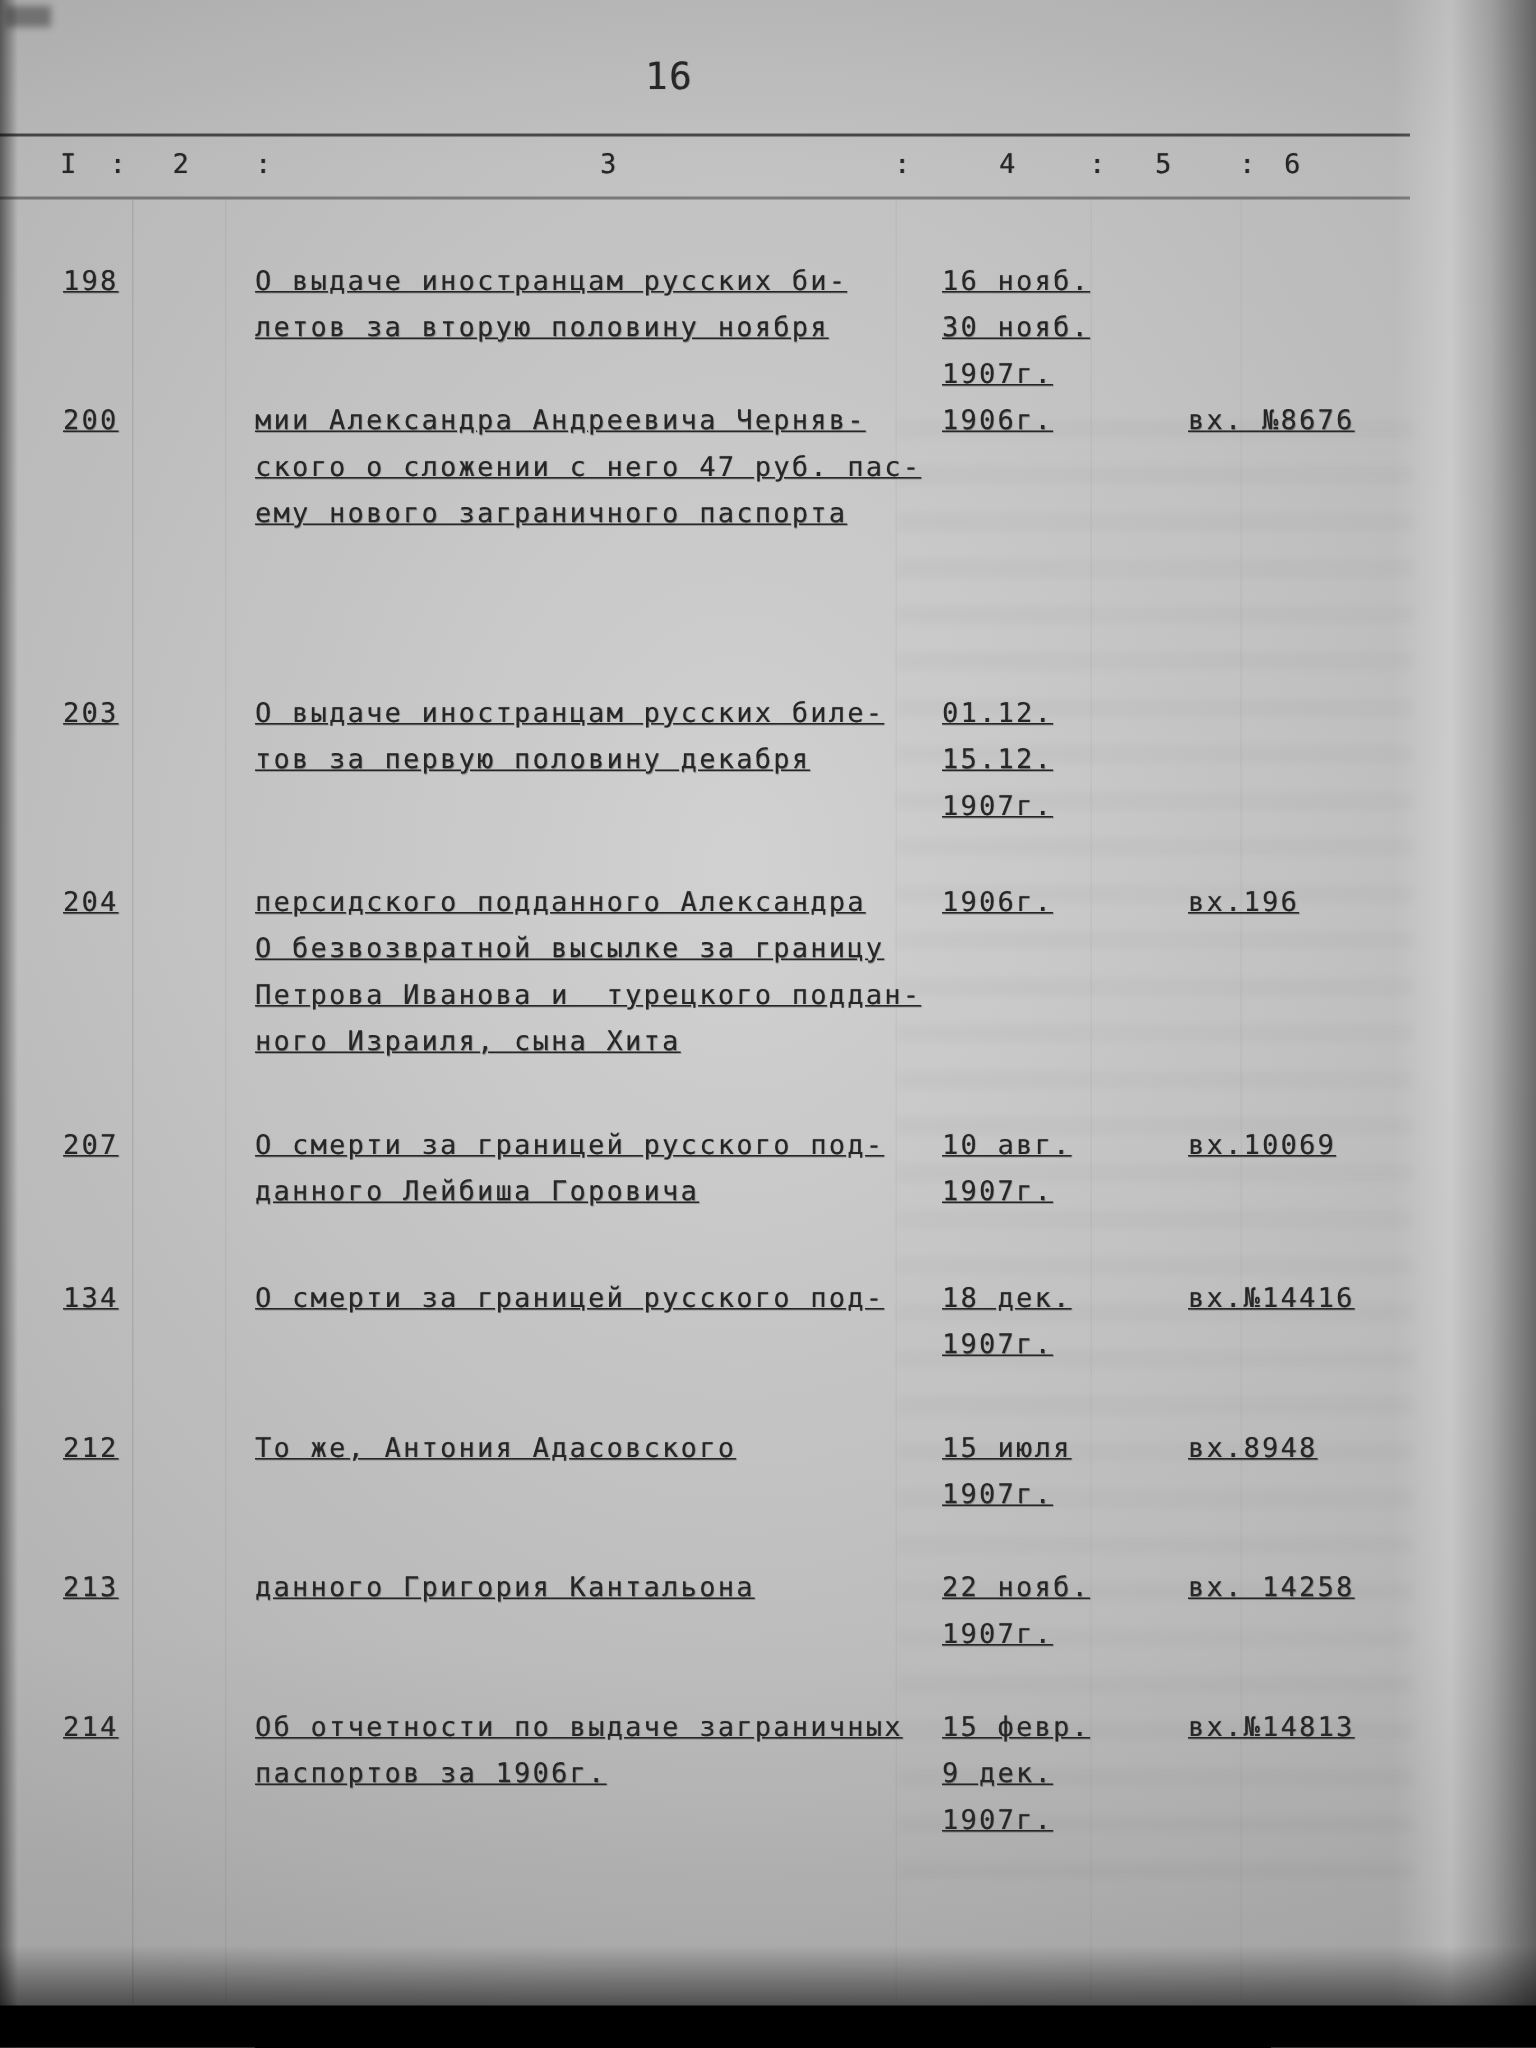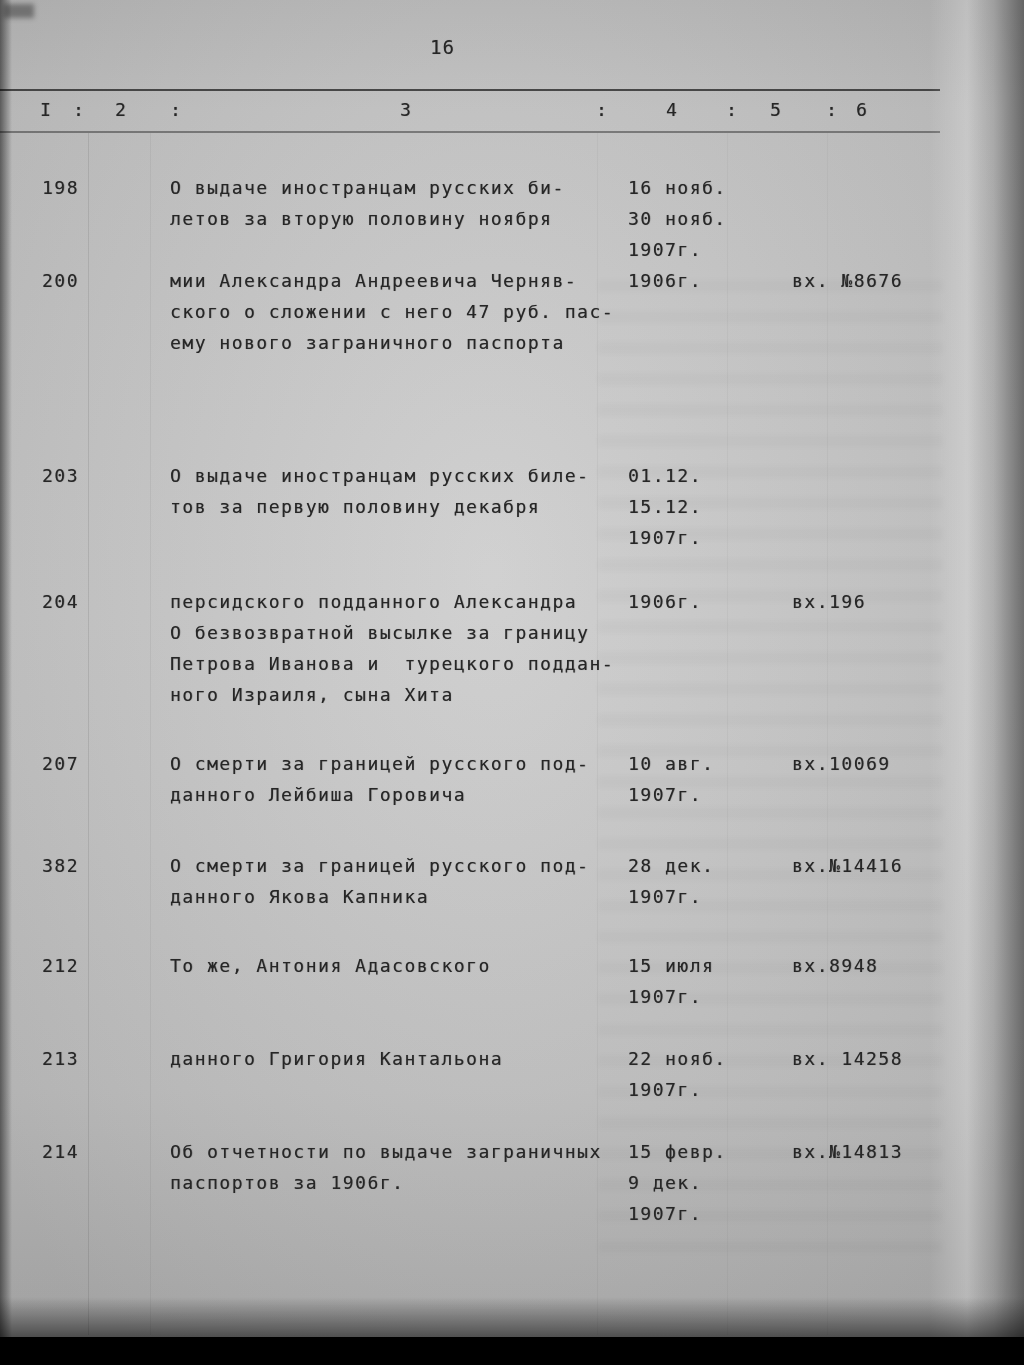--- a/index.html
+++ b/index.html
@@ -12,24 +12,25 @@
       linear-gradient(180deg,#bfbfbf 0%,#c9c9c9 8%,#cccccc 45%,#c6c6c6 80%,#b5b5b5 97%);
     font-family:"DejaVu Sans Mono","Liberation Mono",monospace;
     color:#262626;
   }
   .txt{
     font-size:18px;
     letter-spacing:1.5px;
     line-height:31px;
     text-shadow:0.4px 0.4px 0.7px rgba(20,20,20,0.45);
     white-space:pre;
+    text-decoration:underline;
   }
   .page-number{
     position:absolute;left:430px;top:36px;
-    font-size:19px;letter-spacing:1px;
+    font-size:25px;letter-spacing:1px;
     text-shadow:0.4px 0.4px 0.7px rgba(20,20,20,0.45);
   }
   .rule{position:absolute;left:0;height:2px;background:rgba(25,25,25,0.72);}
   .rule-top{top:89px;width:940px;}
   .rule-bottom{top:131px;width:940px;opacity:0.6;}
   .header-row span{position:absolute;top:99px;font-size:18px;
     text-shadow:0.4px 0.4px 0.7px rgba(20,20,20,0.45);}
   .h-1{left:40px}.hc-1{left:73px}
   .h-2{left:115px}.hc-2{left:170px}
   .h-3{left:400px}.hc-3{left:596px}
@@ -121,23 +122,23 @@
         <div class="col-dates txt"><div>1906г.</div></div>
         <div class="col-note txt"><div>вх.196</div></div>
       </div>
       <div class="row" style="top: 748px;">
         <div class="col-num txt"><div>207</div></div>
         <div class="col-desc txt"><div>О смерти за границей русского под-</div><div>данного Лейбиша Горовича</div></div>
         <div class="col-dates txt"><div>10 авг.</div><div>1907г.</div></div>
         <div class="col-note txt"><div>вх.10069</div></div>
       </div>
       <div class="row" style="top: 850px;">
-        <div class="col-num txt"><div>382</div></div>
-        <div class="col-desc txt"><div>О смерти за границей русского под-</div><div>данного Якова Капника</div></div>
-        <div class="col-dates txt"><div>28 дек.</div><div>1907г.</div></div>
+        <div class="col-num txt"><div>134</div></div>
+        <div class="col-desc txt"><div>О смерти за границей русского под-</div></div>
+        <div class="col-dates txt"><div>18 дек.</div><div>1907г.</div></div>
         <div class="col-note txt"><div>вх.№14416</div></div>
       </div>
       <div class="row" style="top: 950px;">
         <div class="col-num txt"><div>212</div></div>
         <div class="col-desc txt"><div>То же, Антония Адасовского</div></div>
         <div class="col-dates txt"><div>15 июля</div><div>1907г.</div></div>
         <div class="col-note txt"><div>вх.8948</div></div>
       </div>
       <div class="row" style="top: 1043px;">
         <div class="col-num txt"><div>213</div></div>

